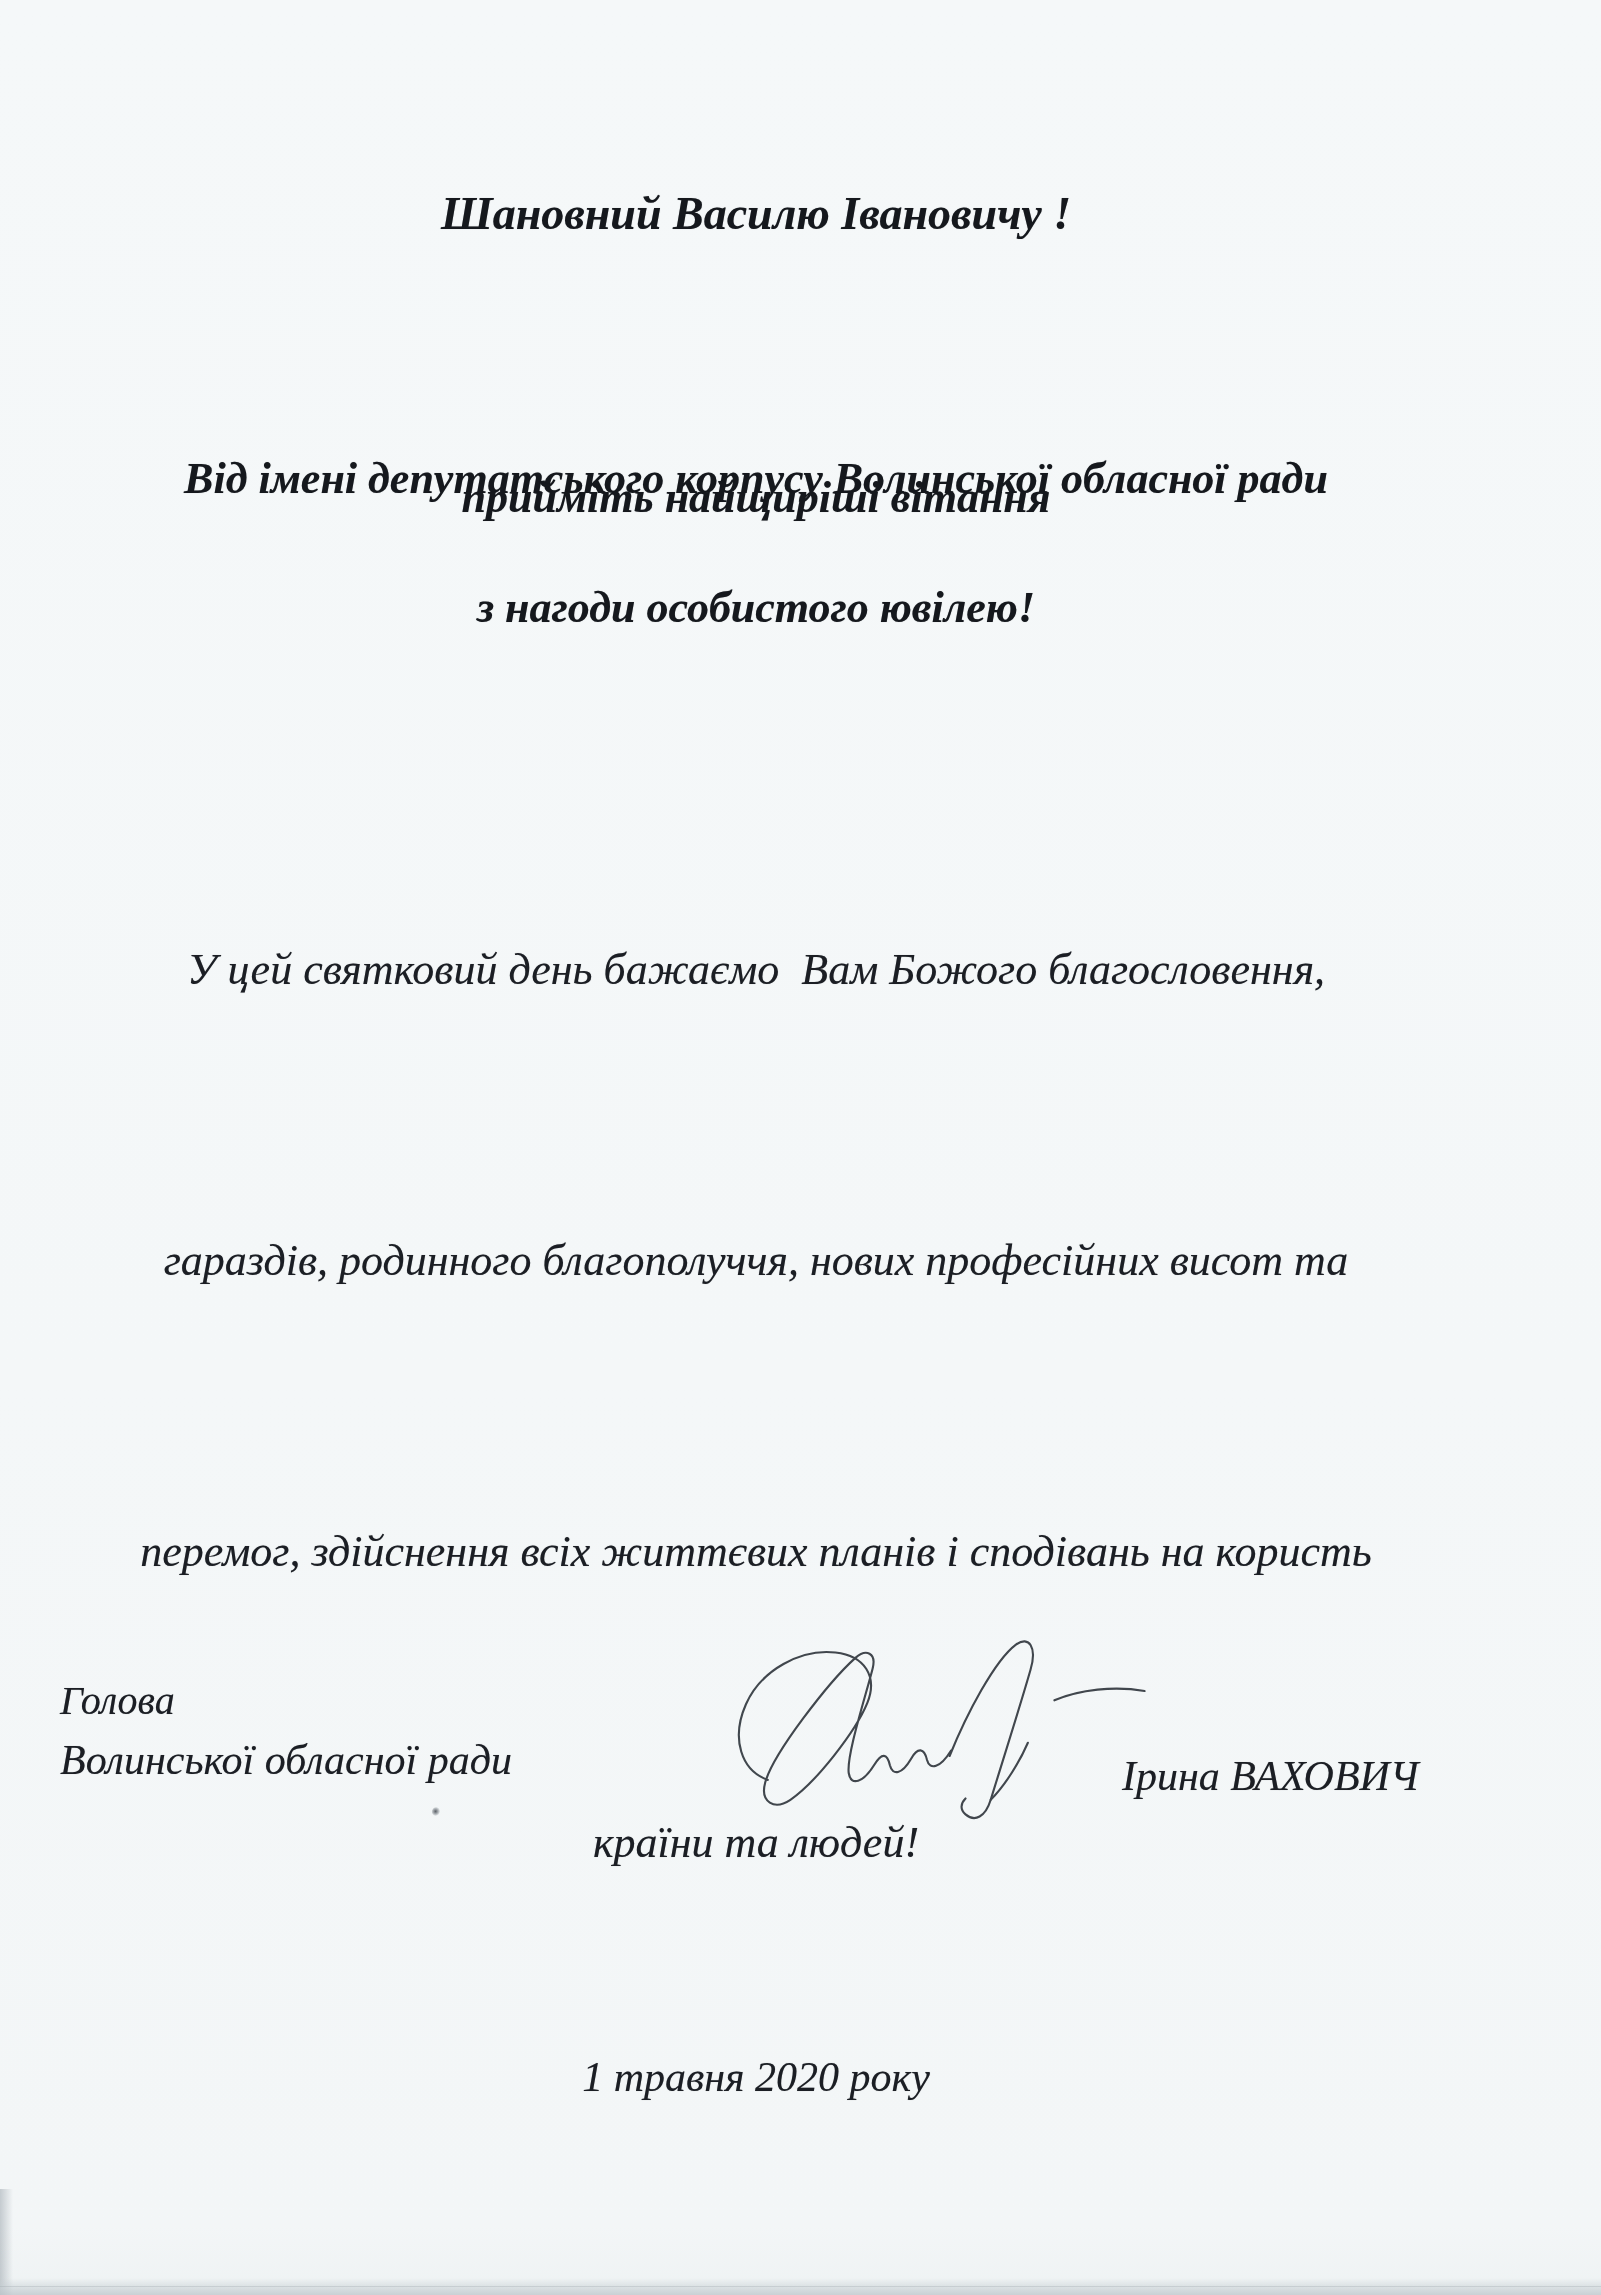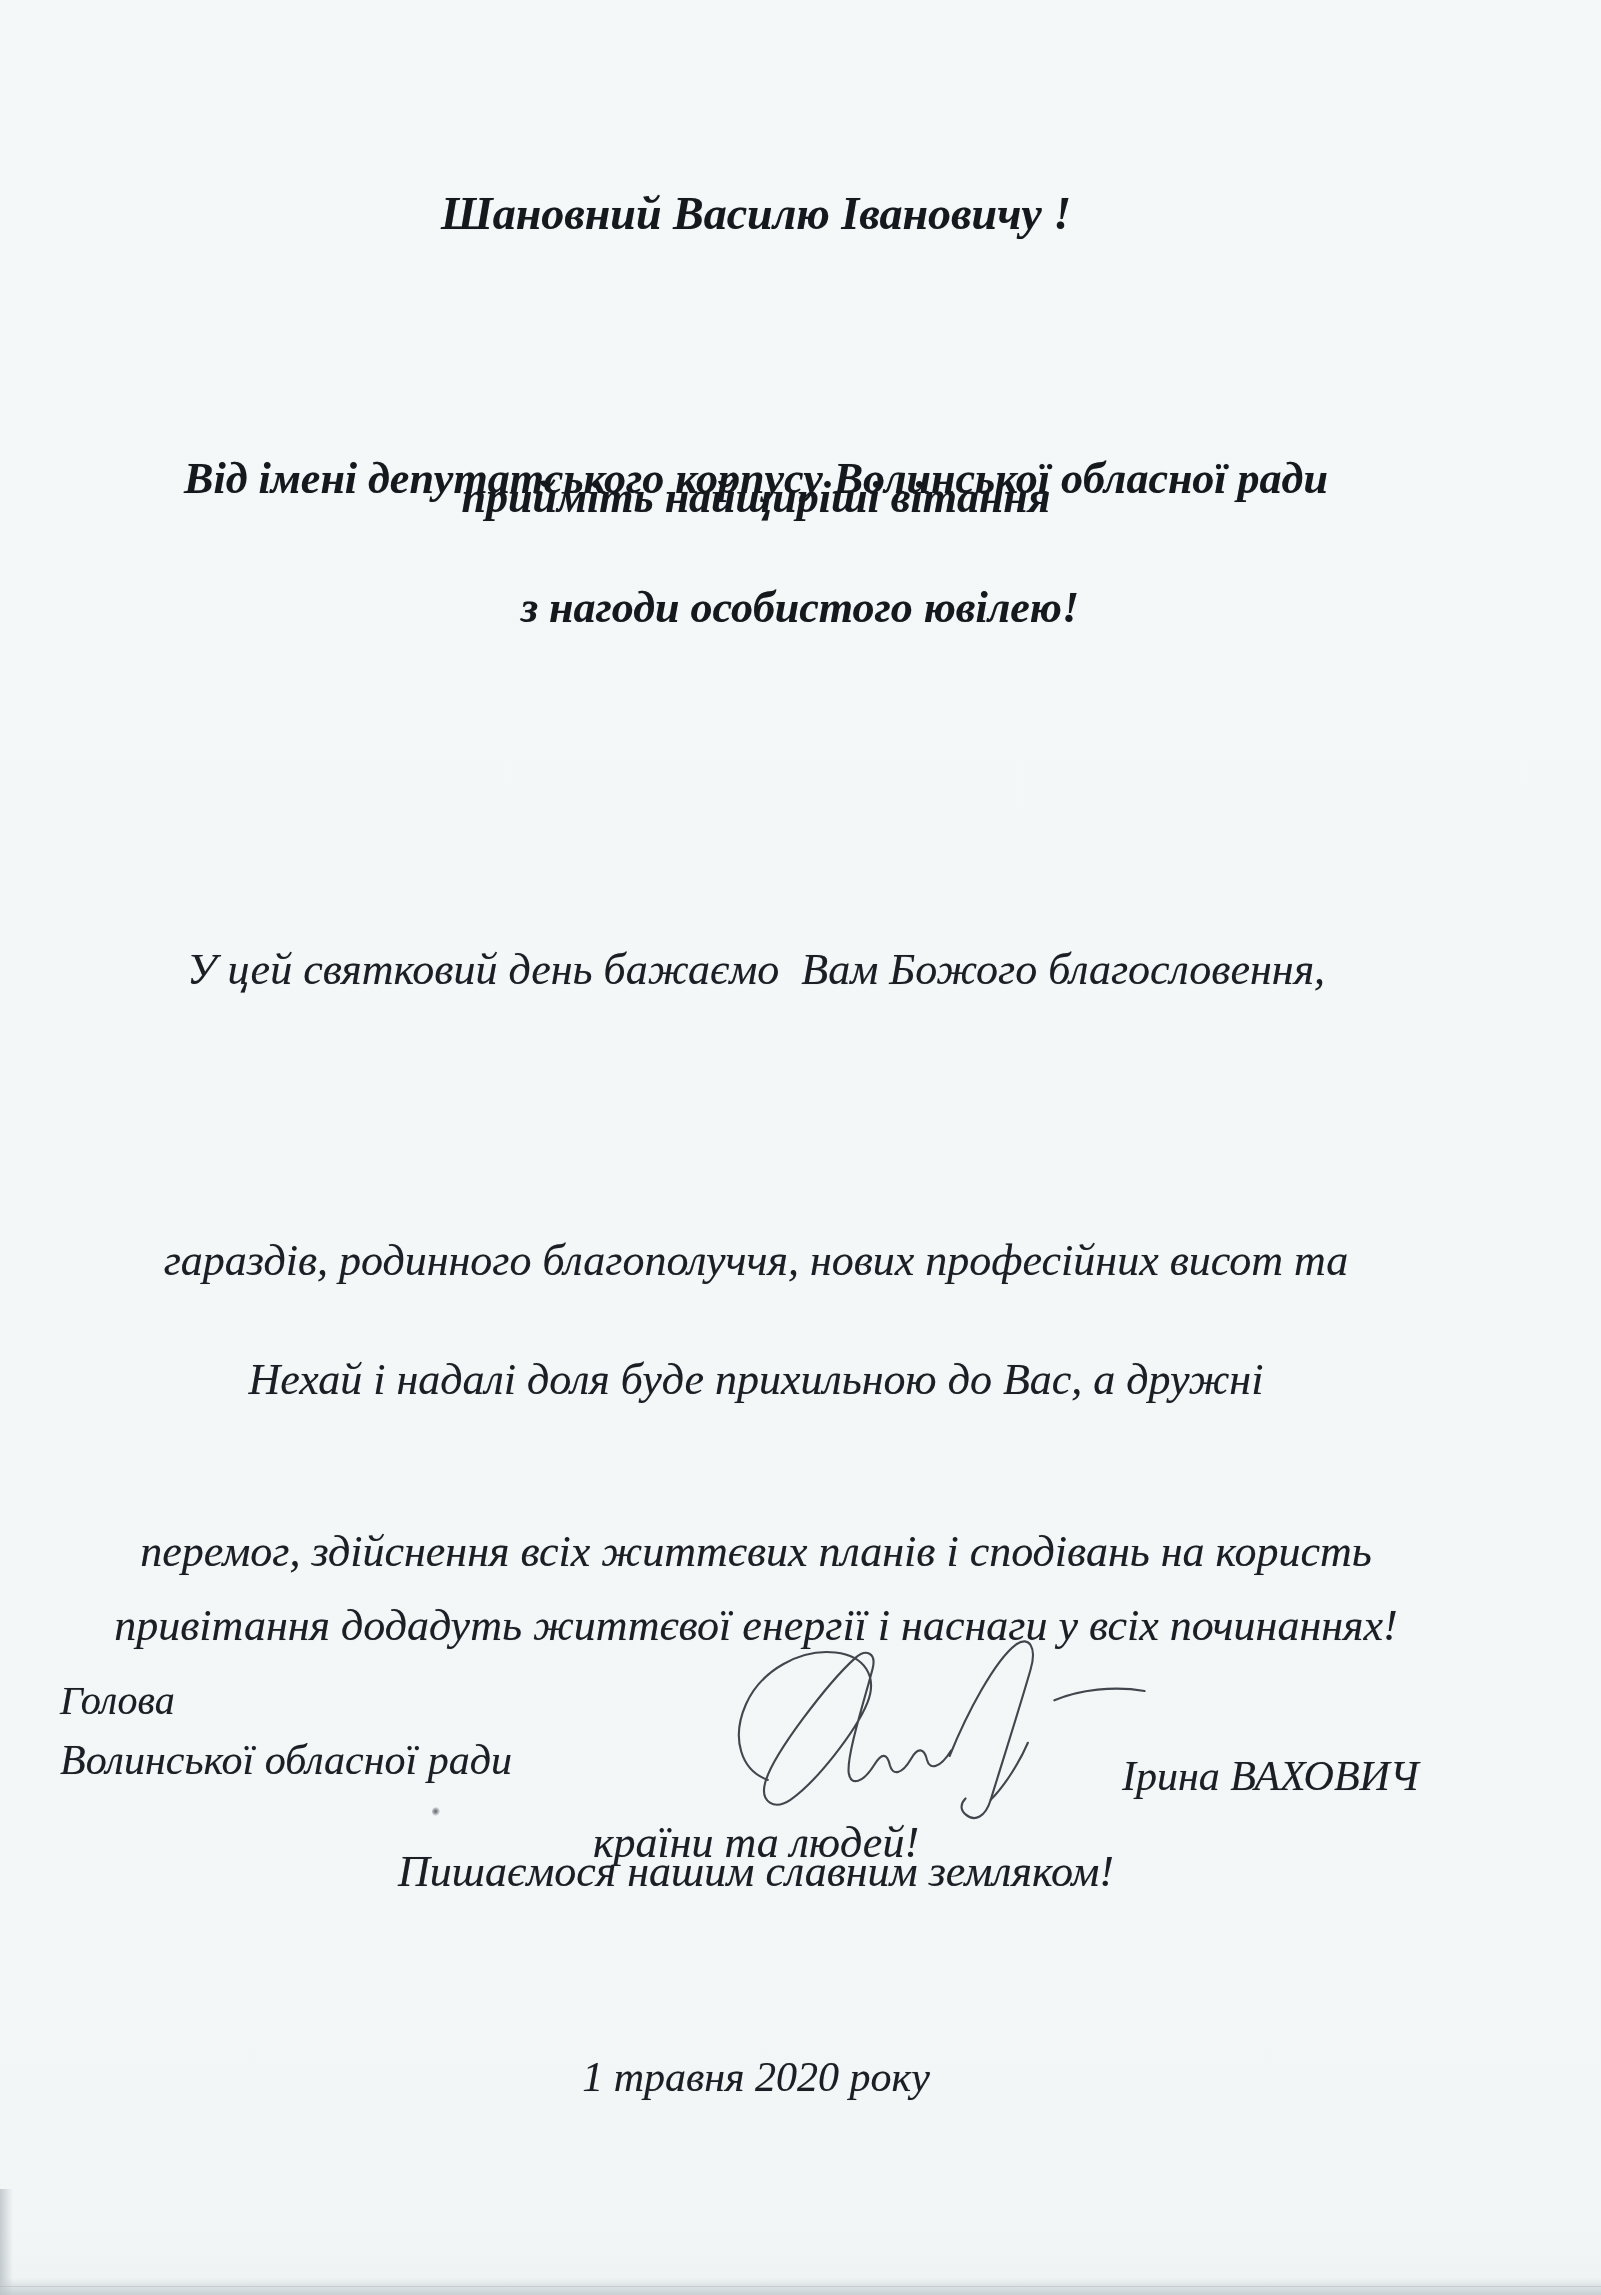--- a/index.html
+++ b/index.html
@@ -16,21 +16,21 @@
     font-style:italic;
     white-space:pre;
     text-shadow:0 0 0.7px rgba(25,29,34,.45);
   }
   .center{left:0;width:1512px;text-align:center;}
   .hdr{font-weight:700;font-size:44px;color:#15181d;}
   .body-block{font-size:44px;}
   #salutation{top:187px;font-size:46px;}
   #intro{top:284px;line-height:78px;}
   #greet1{top:472px;}
-  #greet2{top:582px;padding-left:44px;}
+  #greet2{top:582px;}
   #body1{top:727px;line-height:97px;font-weight:400;}
   #body2{top:1175px;line-height:82px;font-weight:400;}
   #closing{top:1564px;left:56px;font-size:42px;}
   #title1{top:1677px;left:60px;font-size:40px;}
   #title2{top:1736px;left:60px;font-size:42px;}
   #signer-name{top:1752px;left:1122px;font-size:42px;}
   #date-line{top:2053px;font-size:42px;}
   #signature-svg{position:absolute;left:716px;top:1626px;}
   #ink-speck{
     position:absolute;left:432px;top:1807px;width:8px;height:8.6px;
@@ -66,25 +66,20 @@
 
   <div id="greet2" class="txt center hdr">з нагоди особистого ювілею!</div>
 
   <div id="body1" class="txt center body-block">
     <div>У цей святковий день бажаємо  Вам Божого благословення,</div>
     <div>гараздів, родинного благополуччя, нових професійних висот та</div>
     <div>перемог, здійснення всіх життєвих планів і сподівань на користь</div>
     <div>країни та людей!</div>
   </div>
 
-  <div id="body2" class="txt center body-block">
-    <div>Нехай і надалі доля буде прихильною до Вас, а дружні</div>
-    <div>привітання додадуть життєвої енергії і наснаги у всіх починаннях!</div>
-    <div>Пишаємося нашим славним земляком!</div>
-  </div>
 
 
   <div id="title1" class="txt">Голова</div>
 
   <div id="title2" class="txt">Волинської обласної ради</div>
 
   <svg id="signature-svg" width="438" height="199" viewBox="0 0 660 300" fill="none">
     <g stroke="#2e343b" stroke-width="3.2" stroke-linecap="round" fill="none" opacity="0.9">
 
       <path d="M 78 232 C 38 218 22 170 45 118 C 68 66 128 34 180 40 C 224 45 244 76 228 116 C 210 160 150 236 112 262 C 88 278 66 266 74 236 C 86 192 170 84 210 48 C 226 34 242 40 236 64 C 226 104 196 196 200 222 C 203 242 222 236 238 210 C 250 190 258 192 262 210 C 266 226 280 224 294 200 C 304 182 314 184 318 202 C 322 218 338 214 354 188"></path>

